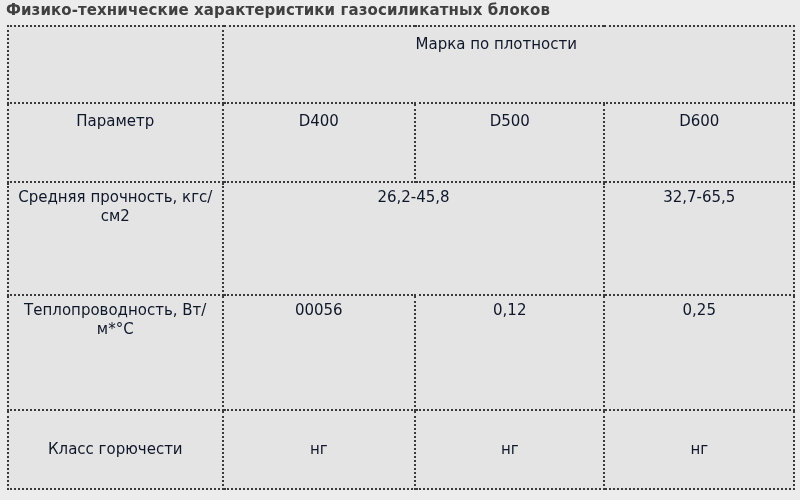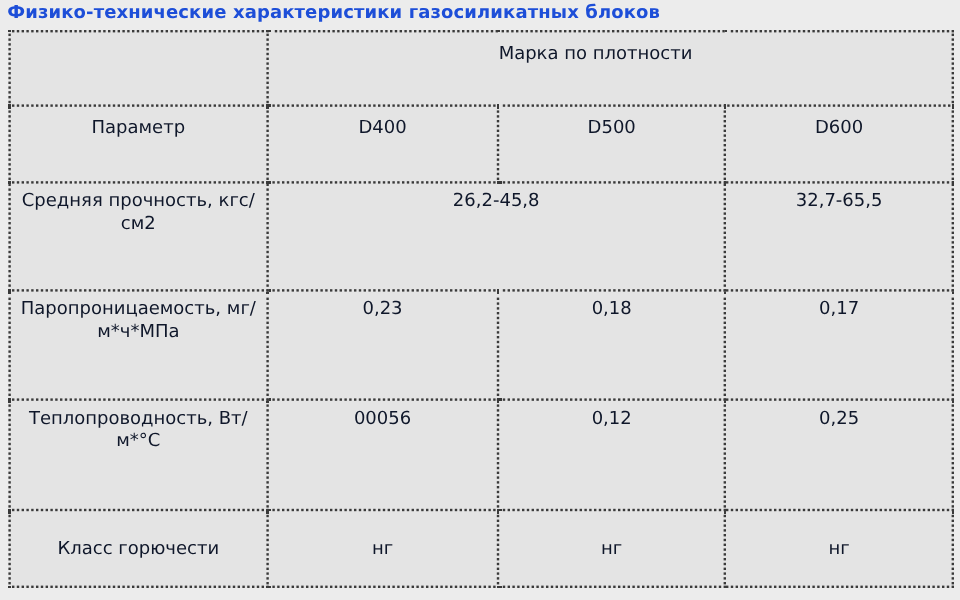--- a/index.html
+++ b/index.html
@@ -7,21 +7,21 @@
     width: 800px; height: 500px; overflow: hidden;
     background: #ececec;
     font-family: "DejaVu Sans", sans-serif;
     color: #1e1e1e;
     position: relative;
   }
   .title {
     position: absolute; left: 6px; top: 0px;
     font-family: "DejaVu Sans", sans-serif;
     font-weight: bold; font-size: 15px; line-height: 20px;
-    color: #1d4ed8; letter-spacing: 0.1px;
+    color: #404040; letter-spacing: 0.1px;
   }
   table {
     position: absolute; left: 7px; top: 25px;
     width: 788px; height: 465px;
     border-collapse: collapse;
     table-layout: fixed;
     background: #e4e4e4;
   }
   td {
     border: 2px dotted #3a3a3a;
@@ -62,26 +62,20 @@
     <td>Параметр</td>
     <td>D400</td>
     <td>D500</td>
     <td>D600</td>
   </tr>
   <tr style="height:57px">
     <td>Средняя прочность, кгс/см2</td>
     <td colspan="2">26,2-45,8</td>
     <td>32,7-65,5</td>
   </tr>
-  <tr style="height:57px">
-    <td>Паропроницаемость, мг/м*ч*МПа</td>
-    <td>0,23</td>
-    <td>0,18</td>
-    <td>0,17</td>
-  </tr>
   <tr style="height:58px">
     <td>Теплопроводность, Вт/м*°С</td>
     <td>00056</td>
     <td>0,12</td>
     <td>0,25</td>
   </tr>
   <tr style="height:40px">
     <td class="vc">Класс горючести</td>
     <td class="vc">нг</td>
     <td class="vc">нг</td>

